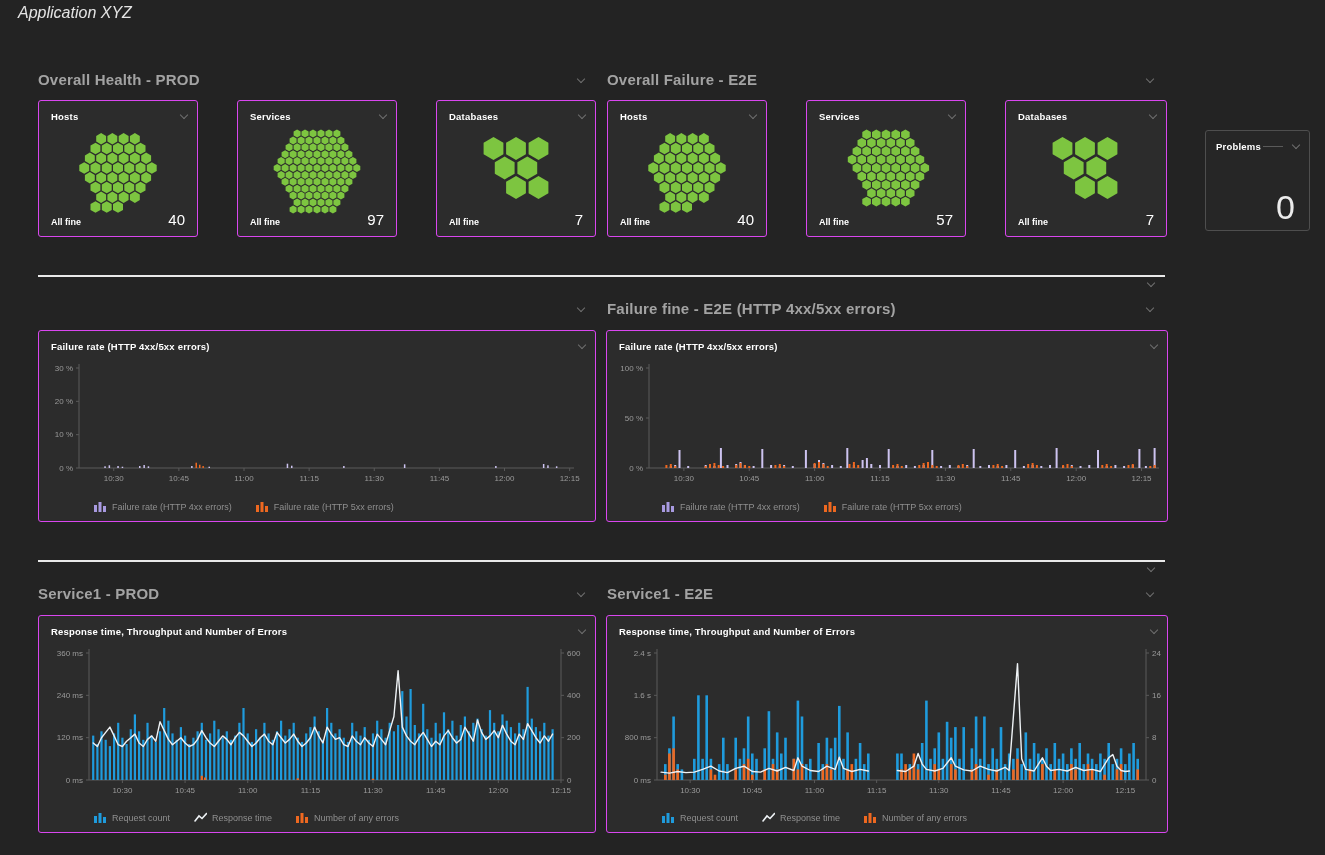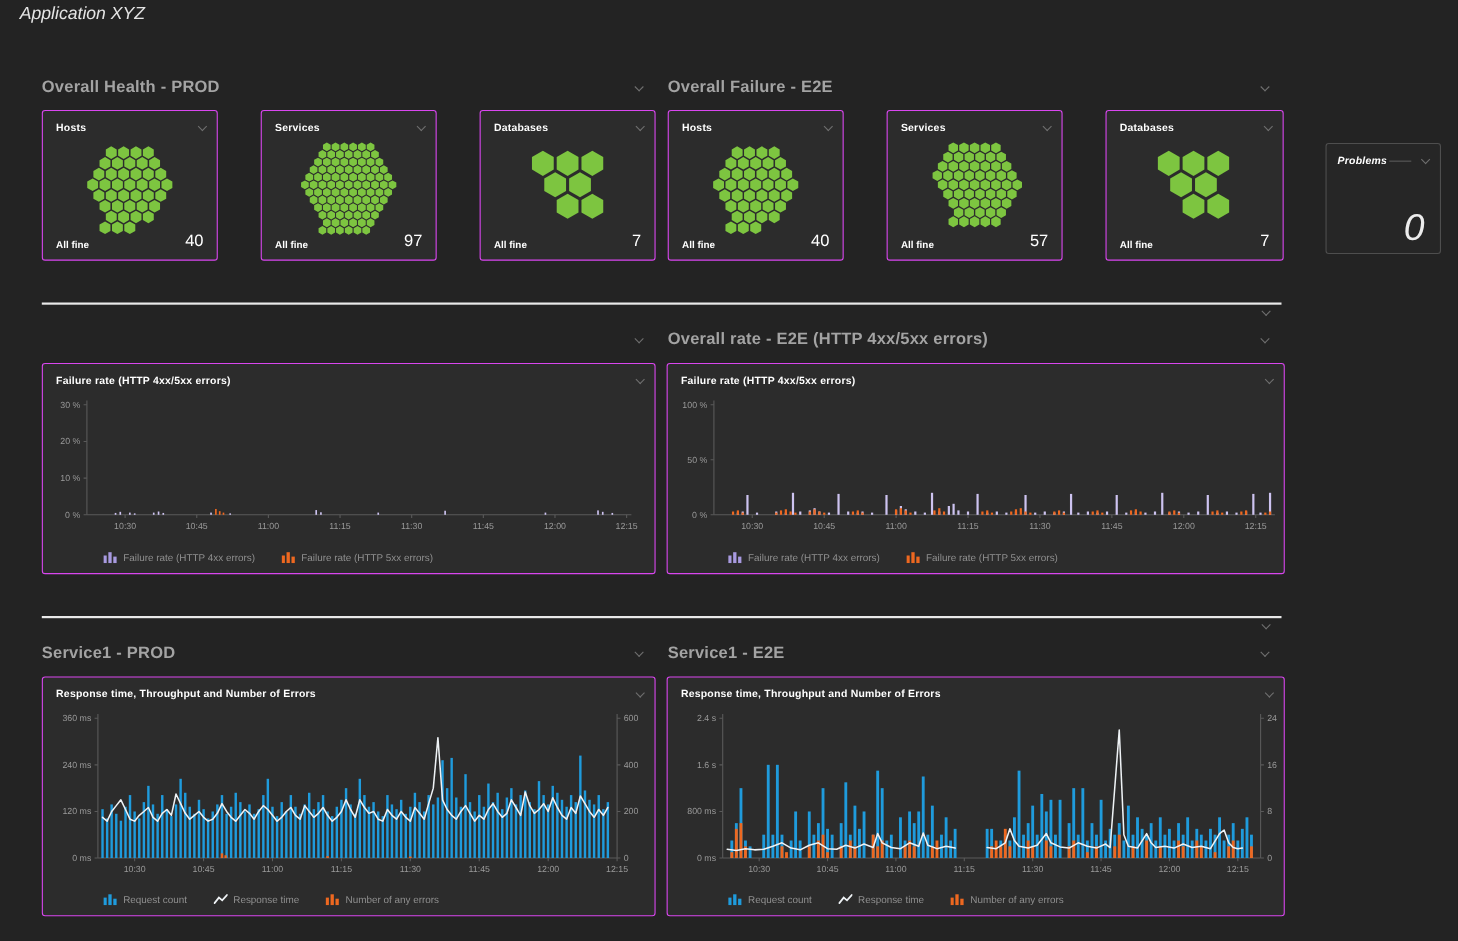--- a/index.html
+++ b/index.html
@@ -13,21 +13,21 @@
   .chev::before{content:"";display:block;width:5px;height:5px;margin:0 auto;
     border-right:1.5px solid #6f6f6f;border-bottom:1.5px solid #6f6f6f;transform:rotate(45deg);}
   .tile{position:absolute;background:#2c2c2c;border:1px solid #d946ef;border-radius:3px;box-sizing:border-box;}
   .tile-head{position:absolute;left:12px;right:8px;top:8px;height:14px;display:flex;align-items:center;}
   .tile-label{font-size:9.5px;font-weight:bold;color:#fff;letter-spacing:.2px;white-space:nowrap;}
   .tile-head .chev{margin-left:auto;}
   .hexsvg{position:absolute;left:0;top:18px;}
   .tile-foot{position:absolute;left:12px;right:12px;bottom:9px;display:flex;justify-content:space-between;align-items:flex-end;}
   .status{font-size:9px;font-weight:bold;color:#fff;}
   .count{font-size:15px;color:#fff;line-height:1;}
-  .problems{background:#262626;border:1px solid #4e4e4e;font-style:italic;}
+  .problems{background:#262626;border:1px solid #4e4e4e;}
   .problems .big{position:absolute;right:14px;bottom:6px;font-size:34px;font-weight:300;color:#ececec;line-height:1;}
   .mini-dash{width:20px;height:1px;background:#5a5a5a;margin-left:auto;margin-right:8px;}
   .problems .tile-head .chev{margin-left:0;}
   .divider{position:absolute;height:2px;background:#e9e9e9;}
   .div-chev{position:absolute;}
   .chart{position:absolute;left:0;top:24px;}
   .legend{position:absolute;left:55px;bottom:9px;display:flex;gap:24px;align-items:center;}
   .legend-item{display:flex;gap:5px;align-items:center;font-size:9px;color:#8f8f8f;cursor:pointer;white-space:nowrap;}
   svg text{font-family:"Liberation Sans",sans-serif;}
 </style>
@@ -378,21 +378,21 @@
     <div class="big">0</div>
   </div>
 
   <div class="divider" style="left:38px;top:275px;width:1127px"></div>
   <span class="chev div-chev" style="left:1146px;top:280px"></span>
 
   <div class="sec-header" style="left:38px;top:300px;width:558px">
     <span class="chev sec-chev"></span>
   </div>
   <div class="sec-header" style="left:607px;top:300px;width:558px">
-    <span class="sec-title">Overall rate - E2E (HTTP 4xx/5xx errors)</span>
+    <span class="sec-title">Failure fine - E2E (HTTP 4xx/5xx errors)</span>
     <span class="chev sec-chev"></span>
   </div>
 
   <div class="tile" style="left:38px;top:330px;width:558px;height:192px">
     <div class="tile-head">
         <span class="tile-label">Failure rate (HTTP 4xx/5xx errors)</span>
         <span class="chev"></span>
       </div>
     <svg class="chart" width="556" height="136">
         <line x1="40" y1="9" x2="40" y2="113" stroke="#5a5a5a"></line>

